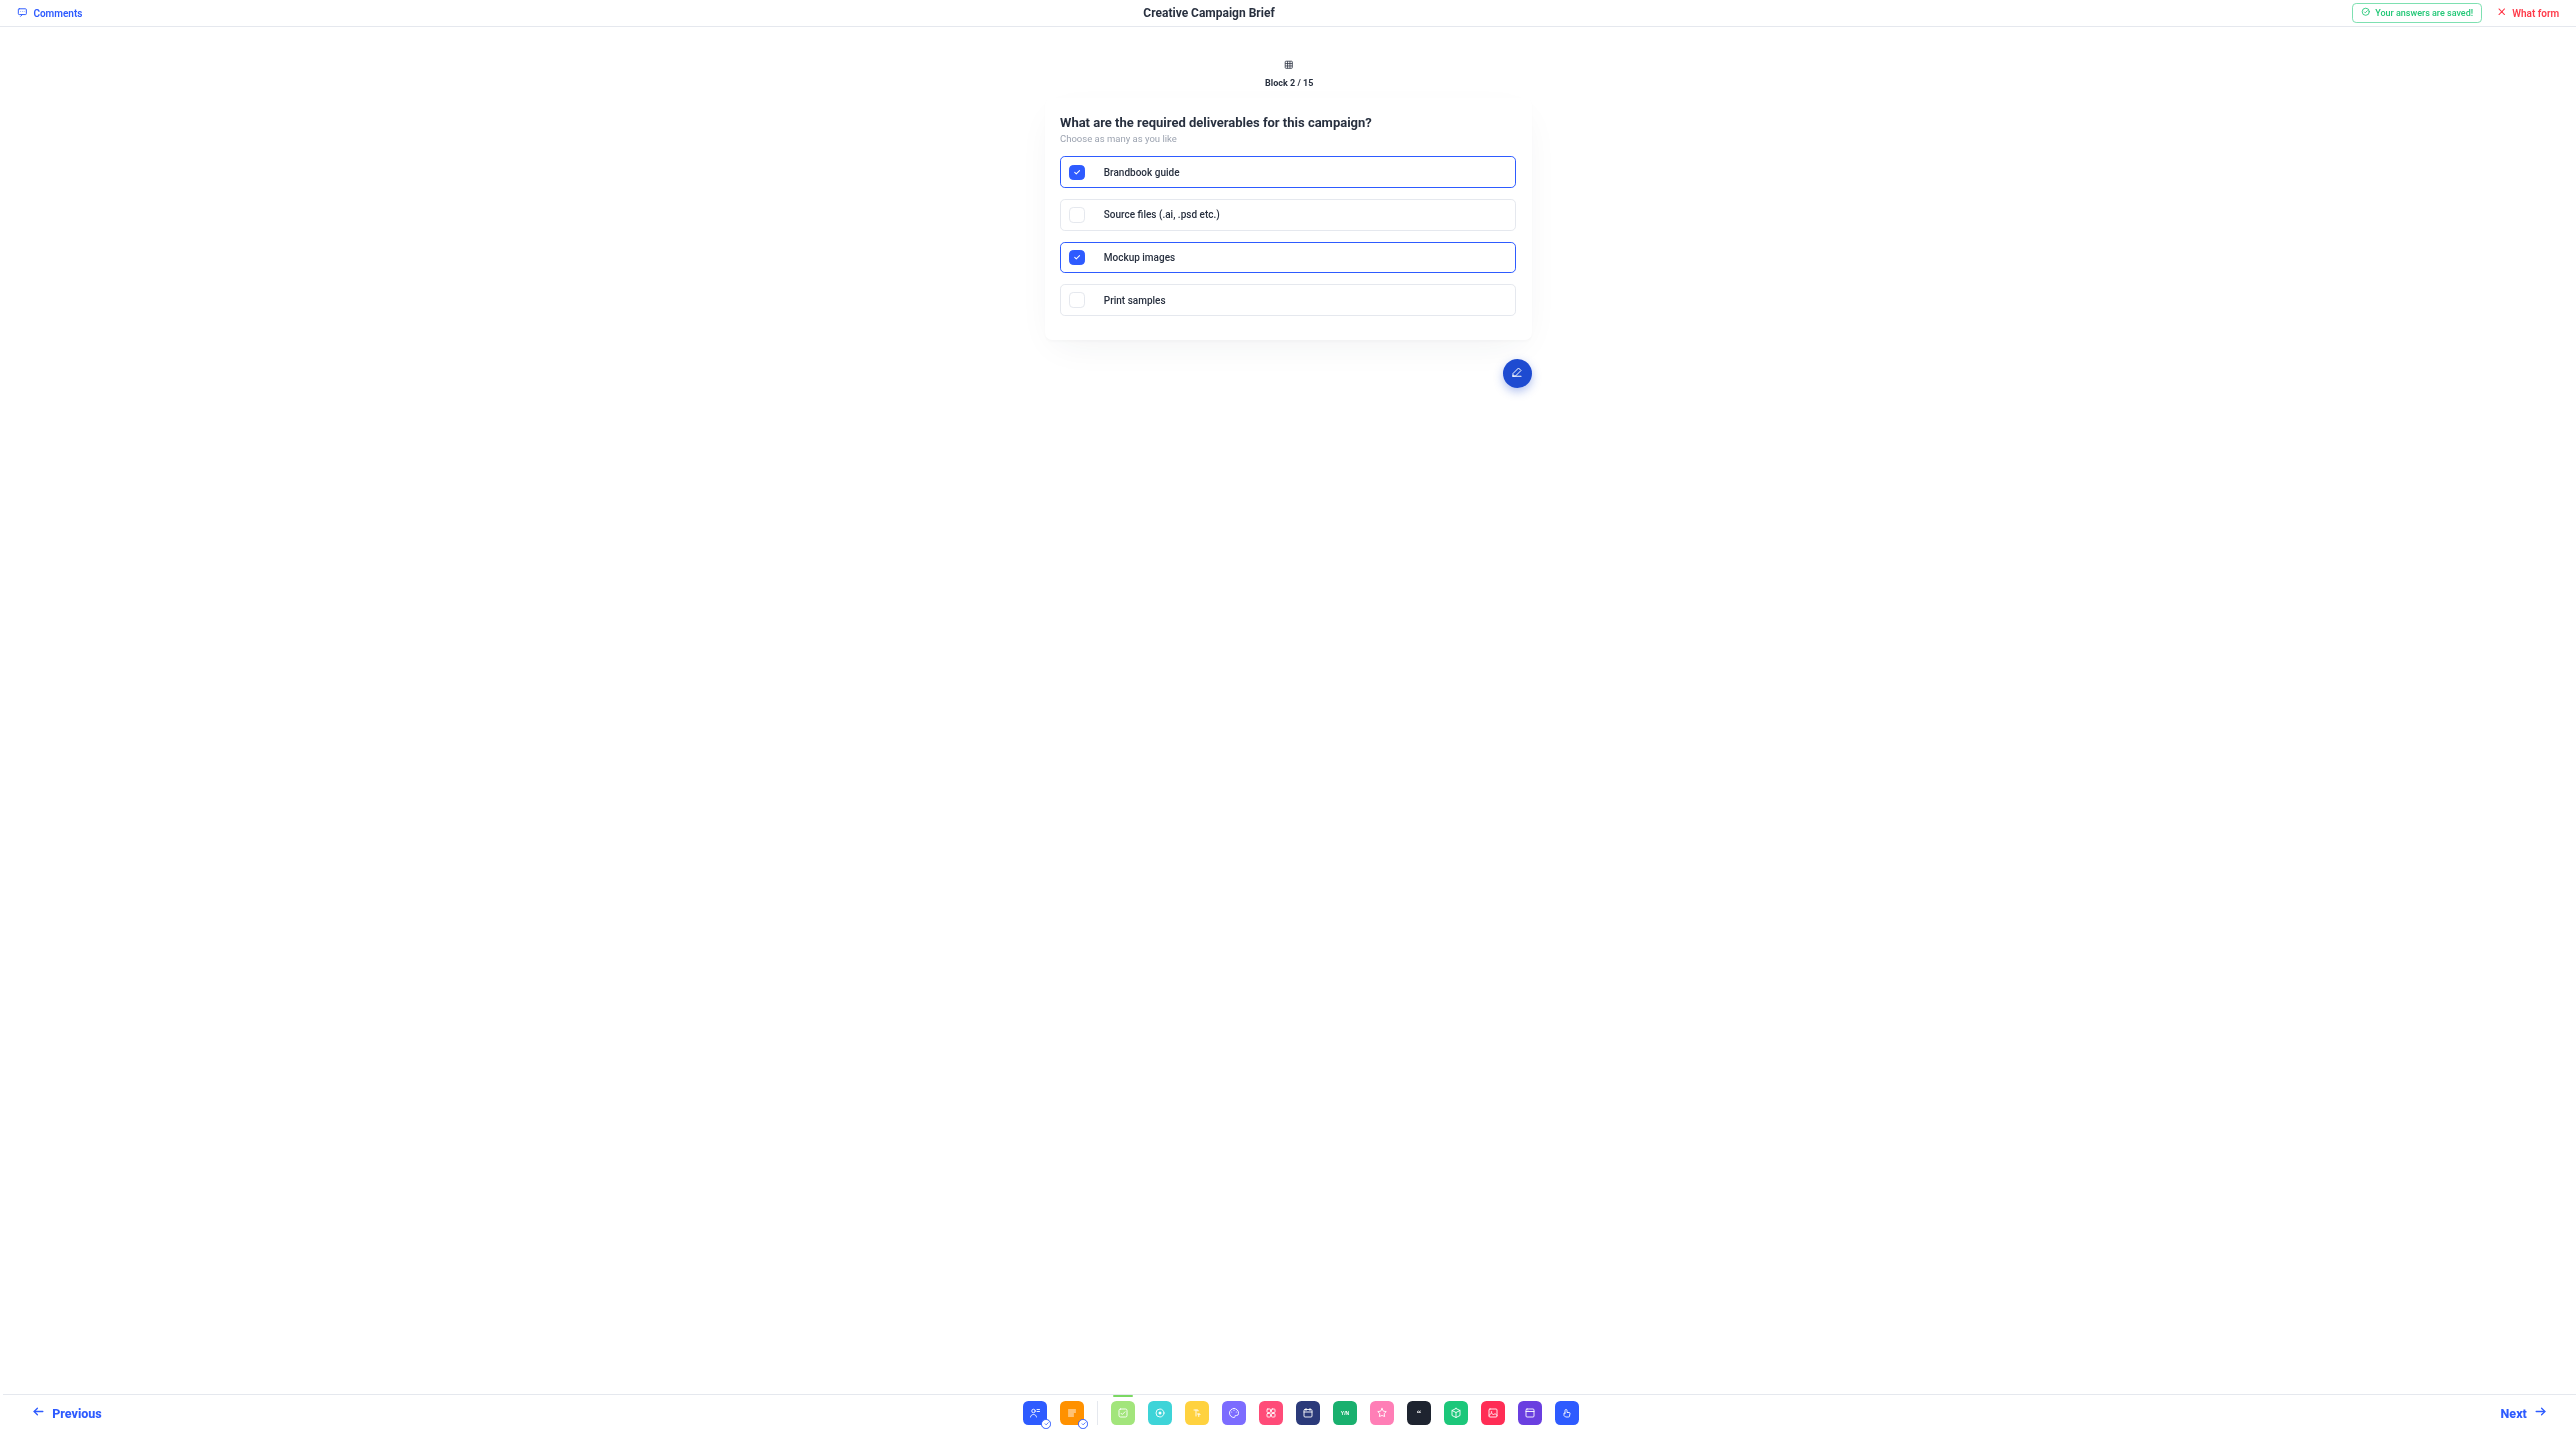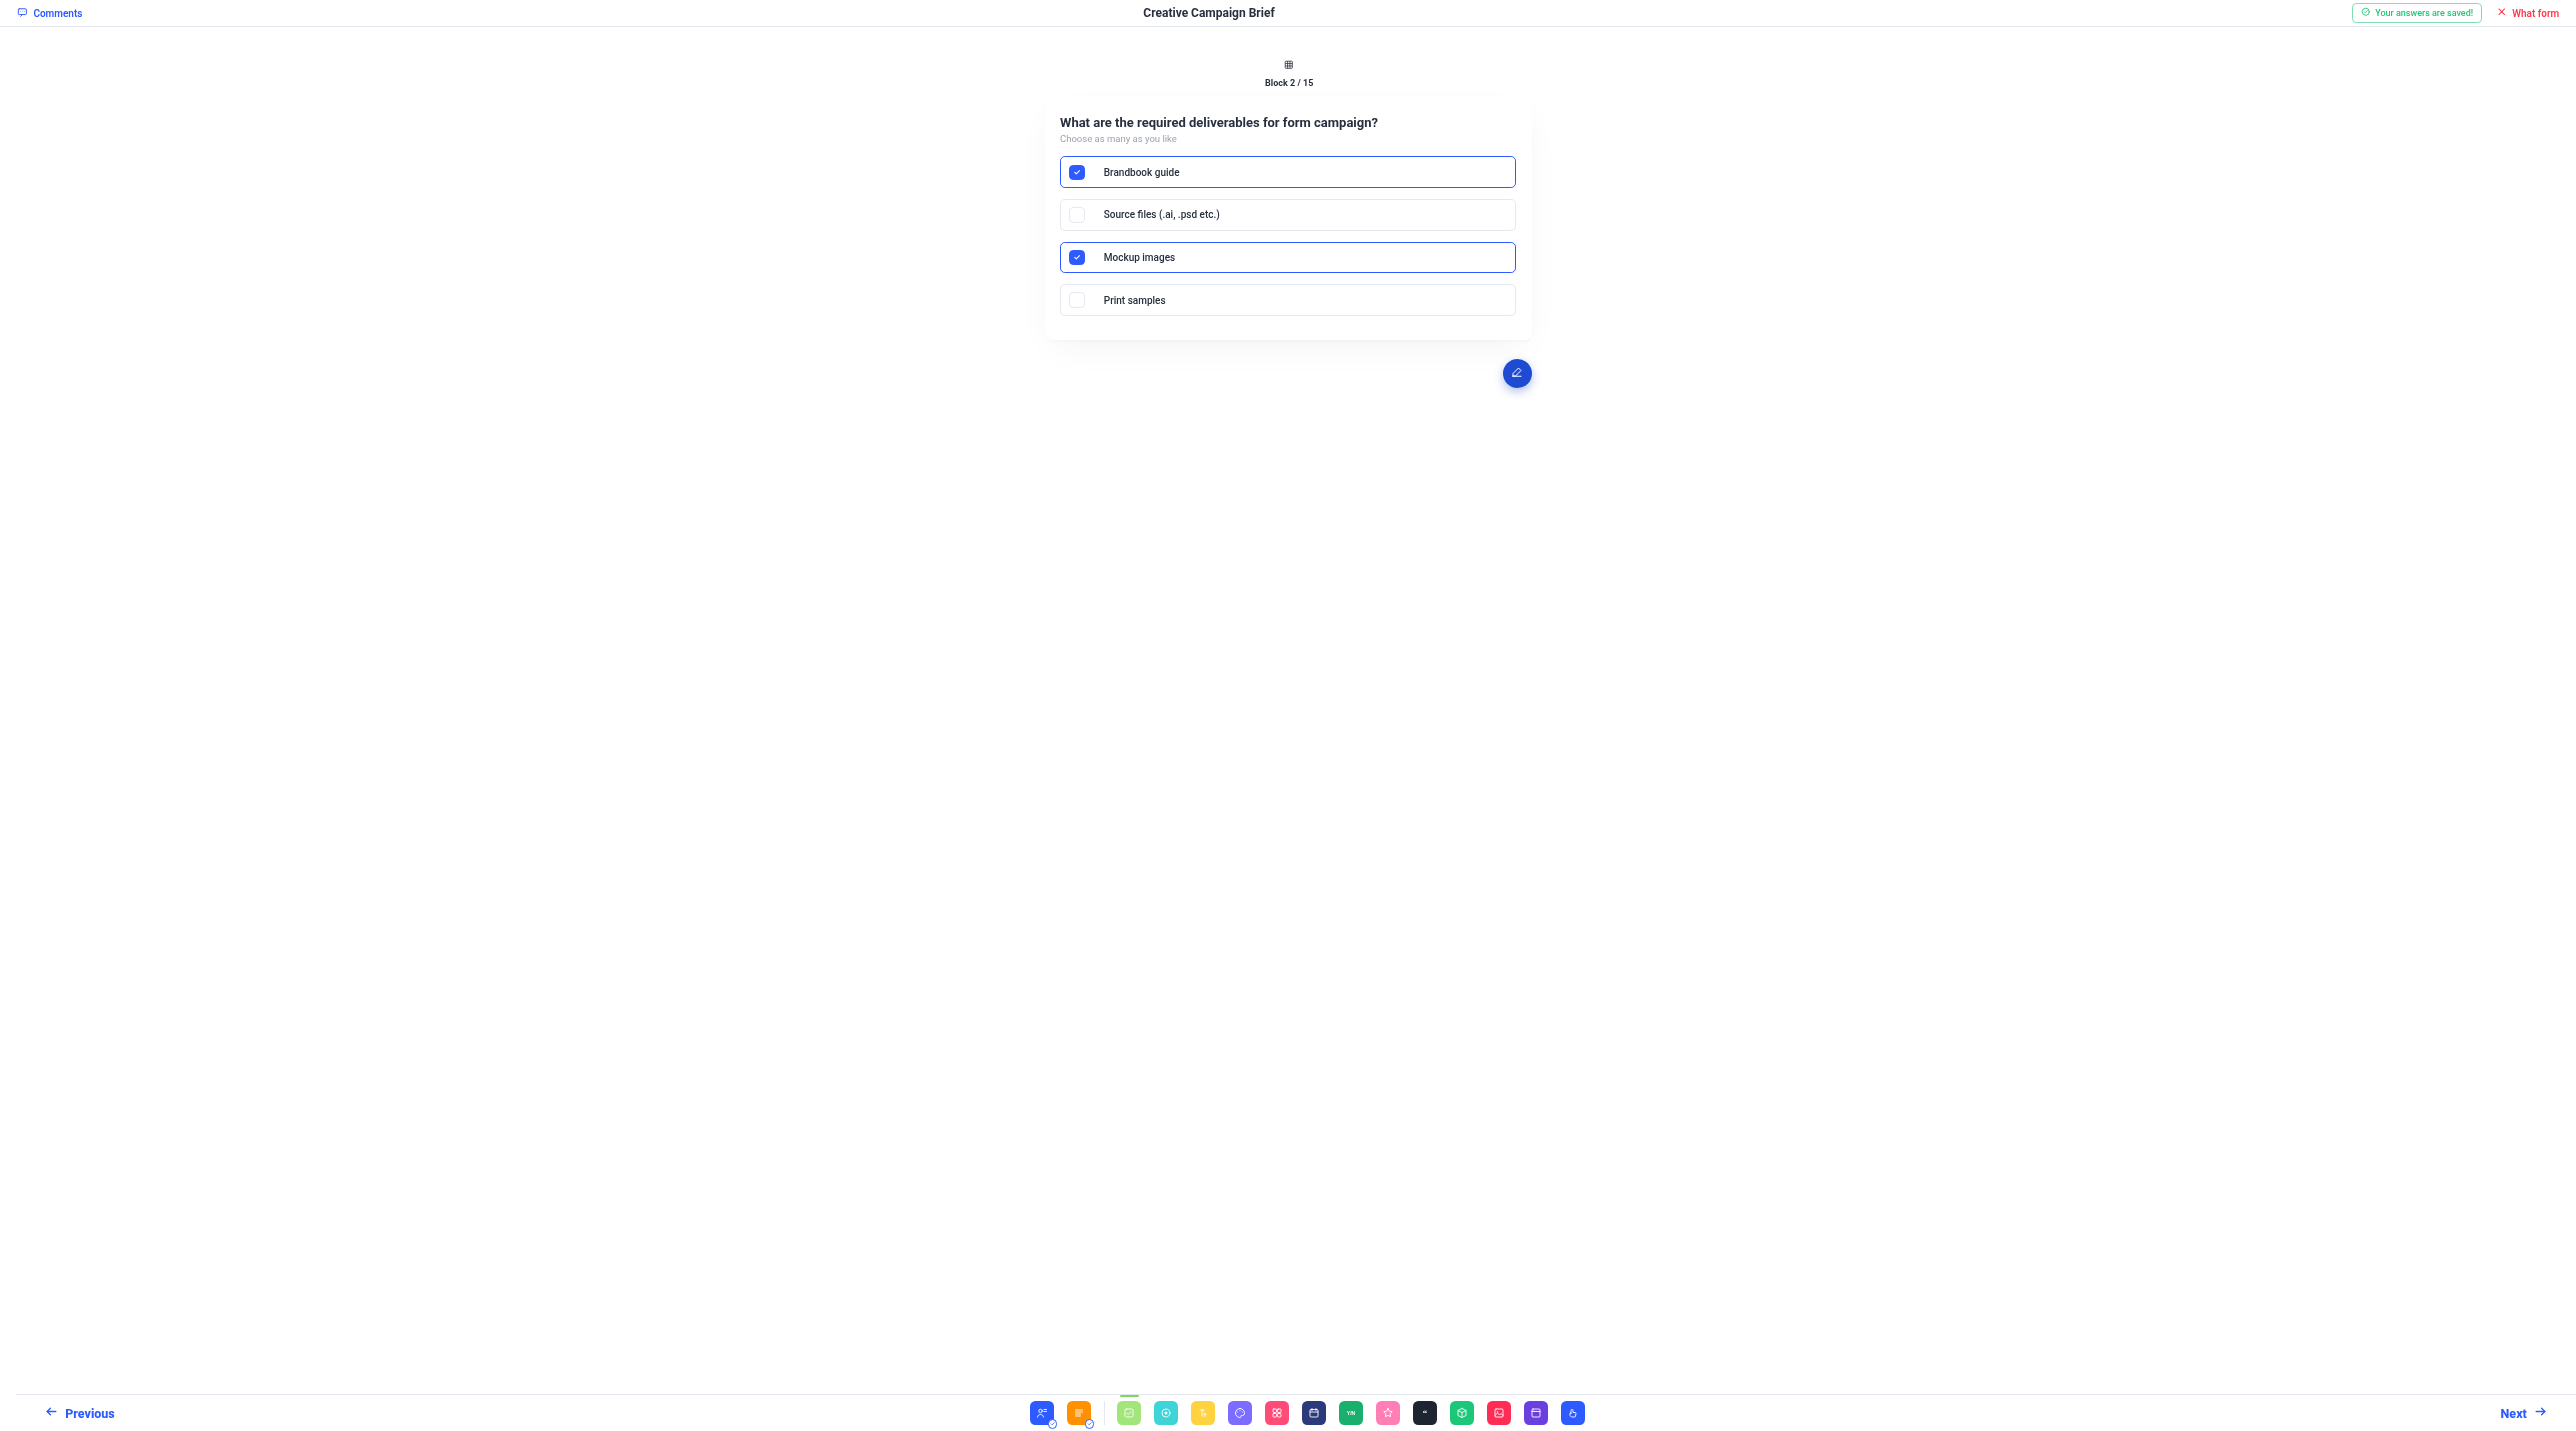--- a/index.html
+++ b/index.html
@@ -104,21 +104,21 @@
   .fab{
     position:absolute;right:0;bottom:-48px;
     width:29px;height:29px;border-radius:50%;
     background:var(--blue);cursor:pointer;
     display:flex;align-items:center;justify-content:center;
     box-shadow:0 3.6px 9.5px rgba(30,75,209,.35);
   }
 
   
   .footer{
-    position:fixed;left:16px;right:0;bottom:0;
+    position:fixed;left:3px;right:0;bottom:0;
     border-top:0.6px solid var(--border);
     background:#fff;
     height:37px;
     display:flex;align-items:center;justify-content:space-between;
     padding:0 29px;
   }
   .nav-btn{
     display:flex;align-items:center;gap:7.2px;
     color:var(--blue-light);font-weight:800;font-size:12.5px;cursor:pointer;
   }
@@ -186,21 +186,21 @@
     <span>
       <svg width="9.5" height="9.5" viewBox="0 0 24 24" fill="none" stroke="#28303F" stroke-width="2">
           <rect x="3" y="3" width="18" height="18" rx="2"></rect>
           <path d="M3 9h18M3 15h18M9 3v18M15 3v18"></path>
         </svg>
     </span>
     <span>Block 2 / 15</span>
   </div>
 
   <div class="card">
-    <h2 class="question">What are the required deliverables for form campaign?</h2>
+    <h2 class="question">What are the required deliverables for this campaign?</h2>
     <p class="hint">Choose as many as you like</p>
     <div id="options">
         <div class="option selected">
           <span class="checkbox">
             <svg class="check-mark" width="8.3" height="8.3" viewBox="0 0 24 24" fill="none" stroke="#fff" stroke-width="3" stroke-linecap="round" stroke-linejoin="round">
               <path d="M5 12.5l4.5 4.5L19 7.5"></path>
             </svg>
           </span>
           <span>Brandbook guide</span>
         </div>

